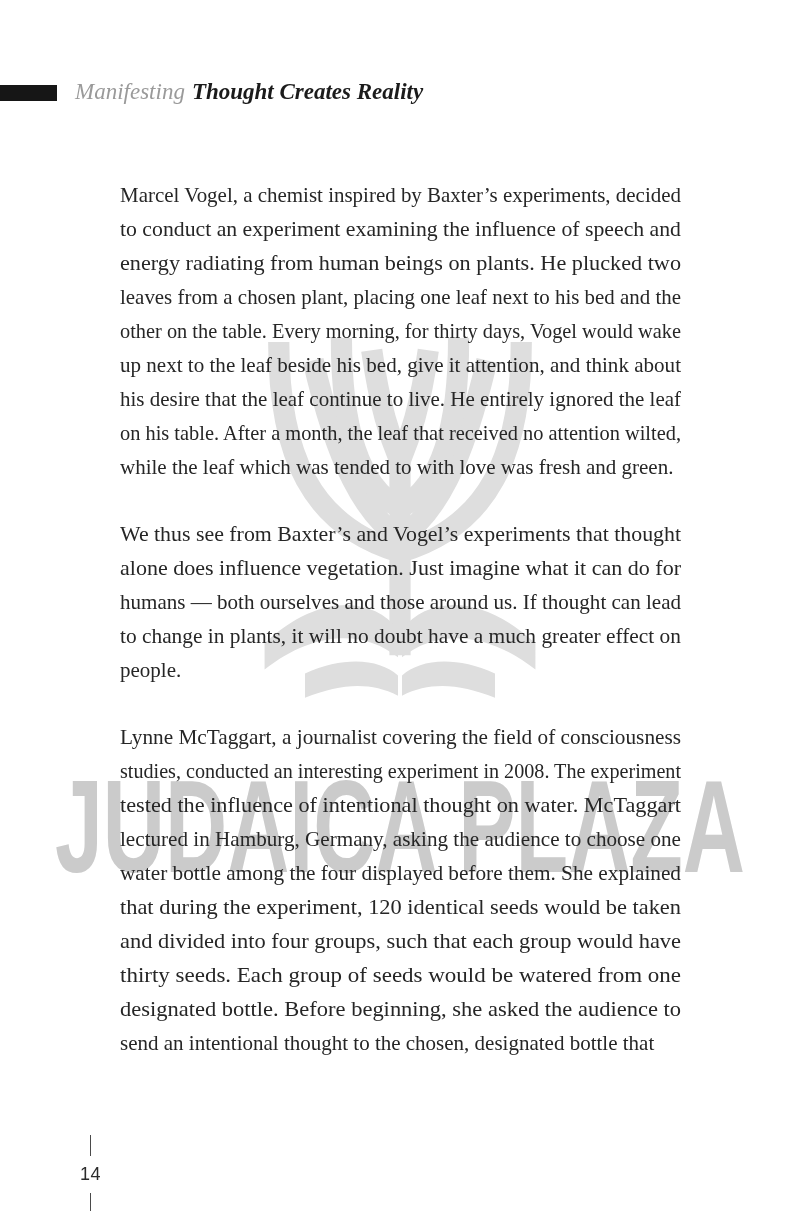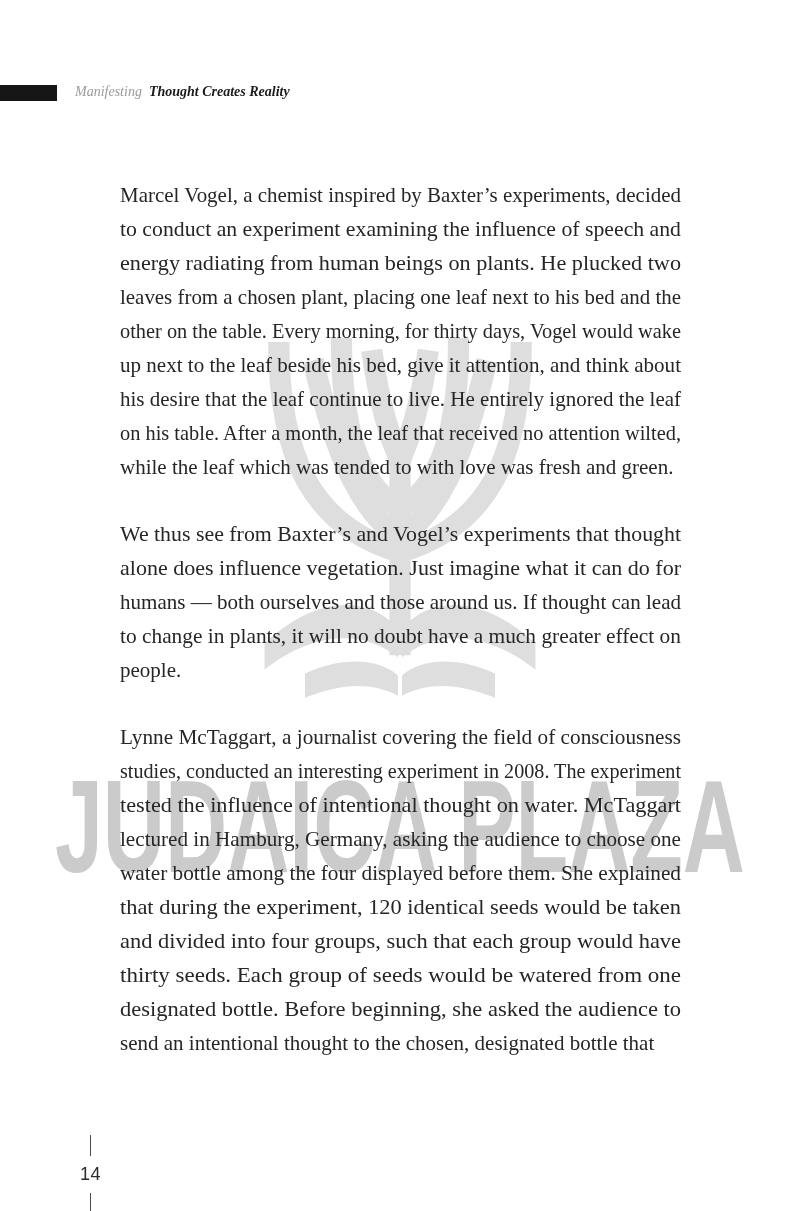--- a/index.html
+++ b/index.html
@@ -28,21 +28,21 @@
   }
 
   
   .header-bar {
     position: absolute; left: 0; top: 85px;
     width: 57px; height: 16px;
     z-index: 2;
   }
   .header-title {
     position: absolute; left: 75px; top: 80px;
-    font-size: 14px; line-height: 24px;
+    font-size: 23px; line-height: 24px;
     font-style: italic;
     z-index: 2;
     white-space: nowrap;
   }
   .header-title .series { font-weight: normal; }
   .header-title .book { font-weight: bold; margin-left: 7px; }
 
   
   .text-svg {
     position: absolute; left: 120px; top: 178px;

